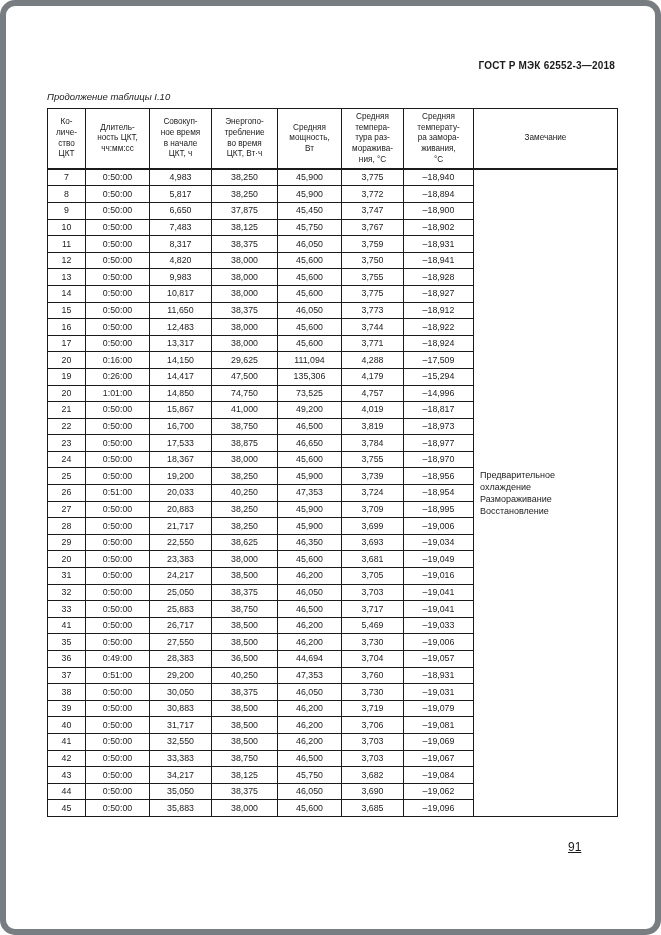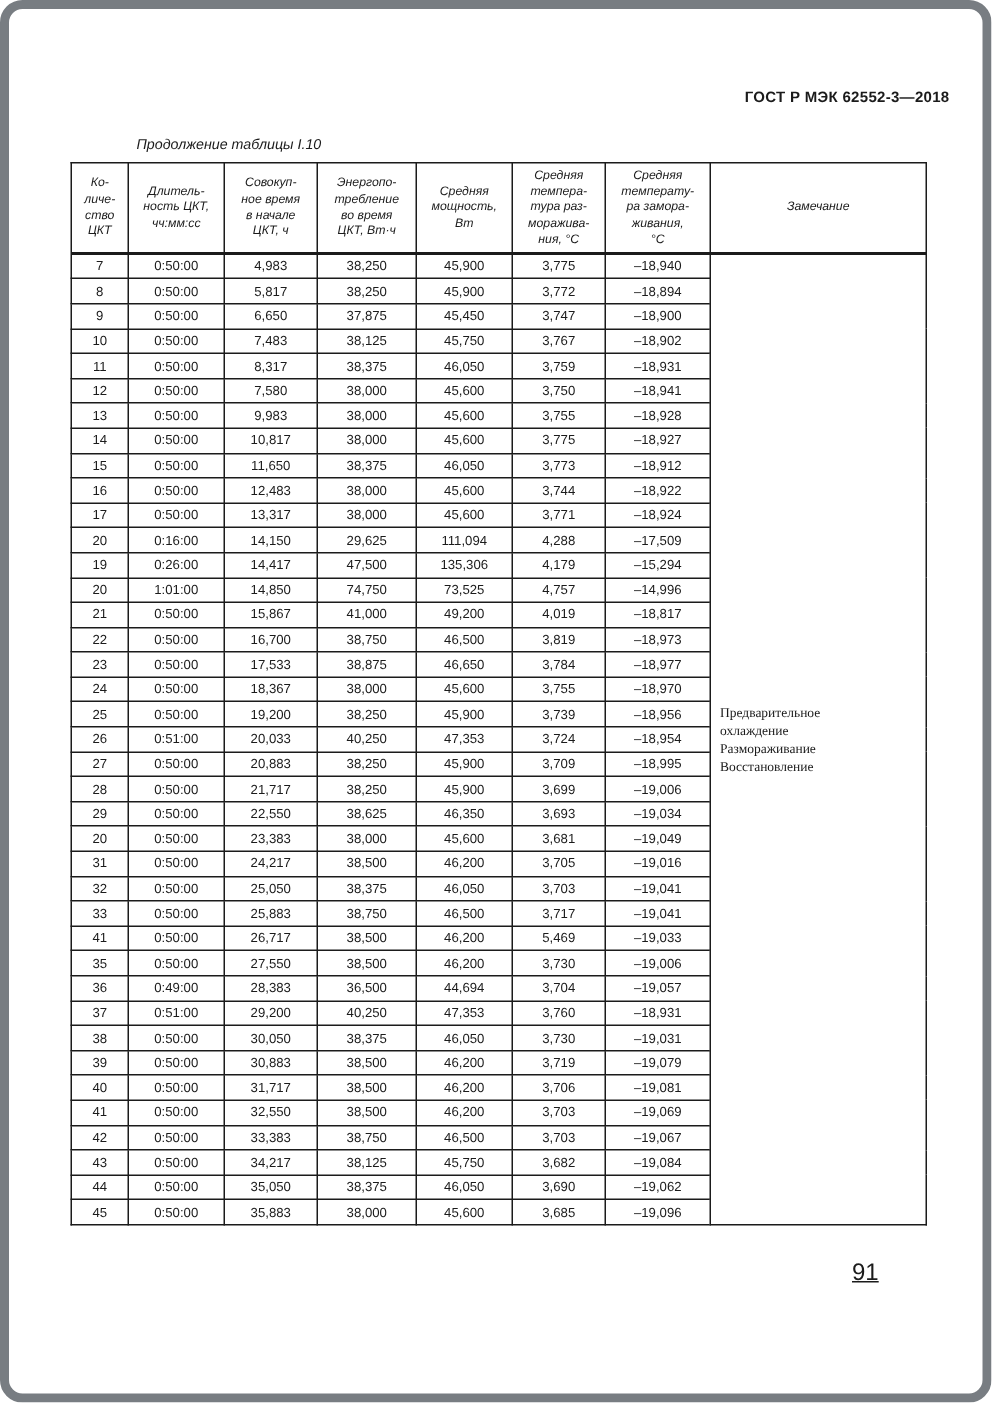--- a/index.html
+++ b/index.html
@@ -15,47 +15,46 @@
     position: absolute;
     inset: 0;
     border: 6px solid #787d82;
     border-radius: 15px;
     pointer-events: none;
     z-index: 5;
   }
   .doc-header {
     position: absolute;
     top: 60px;
-    right: 28px;
+    right: 46px;
     font-size: 10px;
     font-weight: bold;
     letter-spacing: 0.2px;
   }
   .table-caption {
     position: absolute;
     top: 91px;
     left: 47px;
     font-size: 9.5px;
     font-style: italic;
-    margin-left: 44px;
   }
   table.data-table {
     position: absolute;
     top: 108px;
     left: 47px;
     width: 570px;
     border-collapse: collapse;
     table-layout: fixed;
   }
   .data-table th, .data-table td {
     border: 1px solid #1b1b1b;
     text-align: center;
     vertical-align: middle;
   }
-  .data-table thead tr { height: 54px; font-style: italic; }
+  .data-table thead tr { height: 54px; }
   .data-table thead th {
     font-weight: normal;
     font-size: 8.2px;
     line-height: 1.3;
     white-space: pre-line;
     padding: 3px 1px;
     border-bottom: 2px solid #1b1b1b;
   }
   .data-table tbody td {
     font-size: 8.8px;
@@ -63,27 +62,26 @@
     line-height: 1;
     padding: 0 2px;
   }
   .data-table td.remark-cell {
     text-align: left;
     vertical-align: middle;
     font-size: 9px;
     line-height: 1.35;
     white-space: pre-line;
     padding: 0 6px;
-    font-family: Liberation Serif, serif;
   }
   .page-number {
     position: absolute;
     top: 840px;
     left: 568px;
-    font-size: 16px;
+    font-size: 12px;
     text-decoration: underline;
   }
 </style>
 </head>
 <body>
 
 <div class="page-frame"></div>
 
 <div class="doc-header">ГОСТ Р МЭК 62552-3—2018</div>
 
@@ -179,21 +177,21 @@
         <td>0:50:00</td>
         <td>8,317</td>
         <td>38,375</td>
         <td>46,050</td>
         <td>3,759</td>
         <td>–18,931</td>
       </tr>
       <tr>
         <td>12</td>
         <td>0:50:00</td>
-        <td>7,580</td>
+        <td>4,820</td>
         <td>38,000</td>
         <td>45,600</td>
         <td>3,750</td>
         <td>–18,941</td>
       </tr>
       <tr>
         <td>13</td>
         <td>0:50:00</td>
         <td>9,983</td>
         <td>38,000</td>

